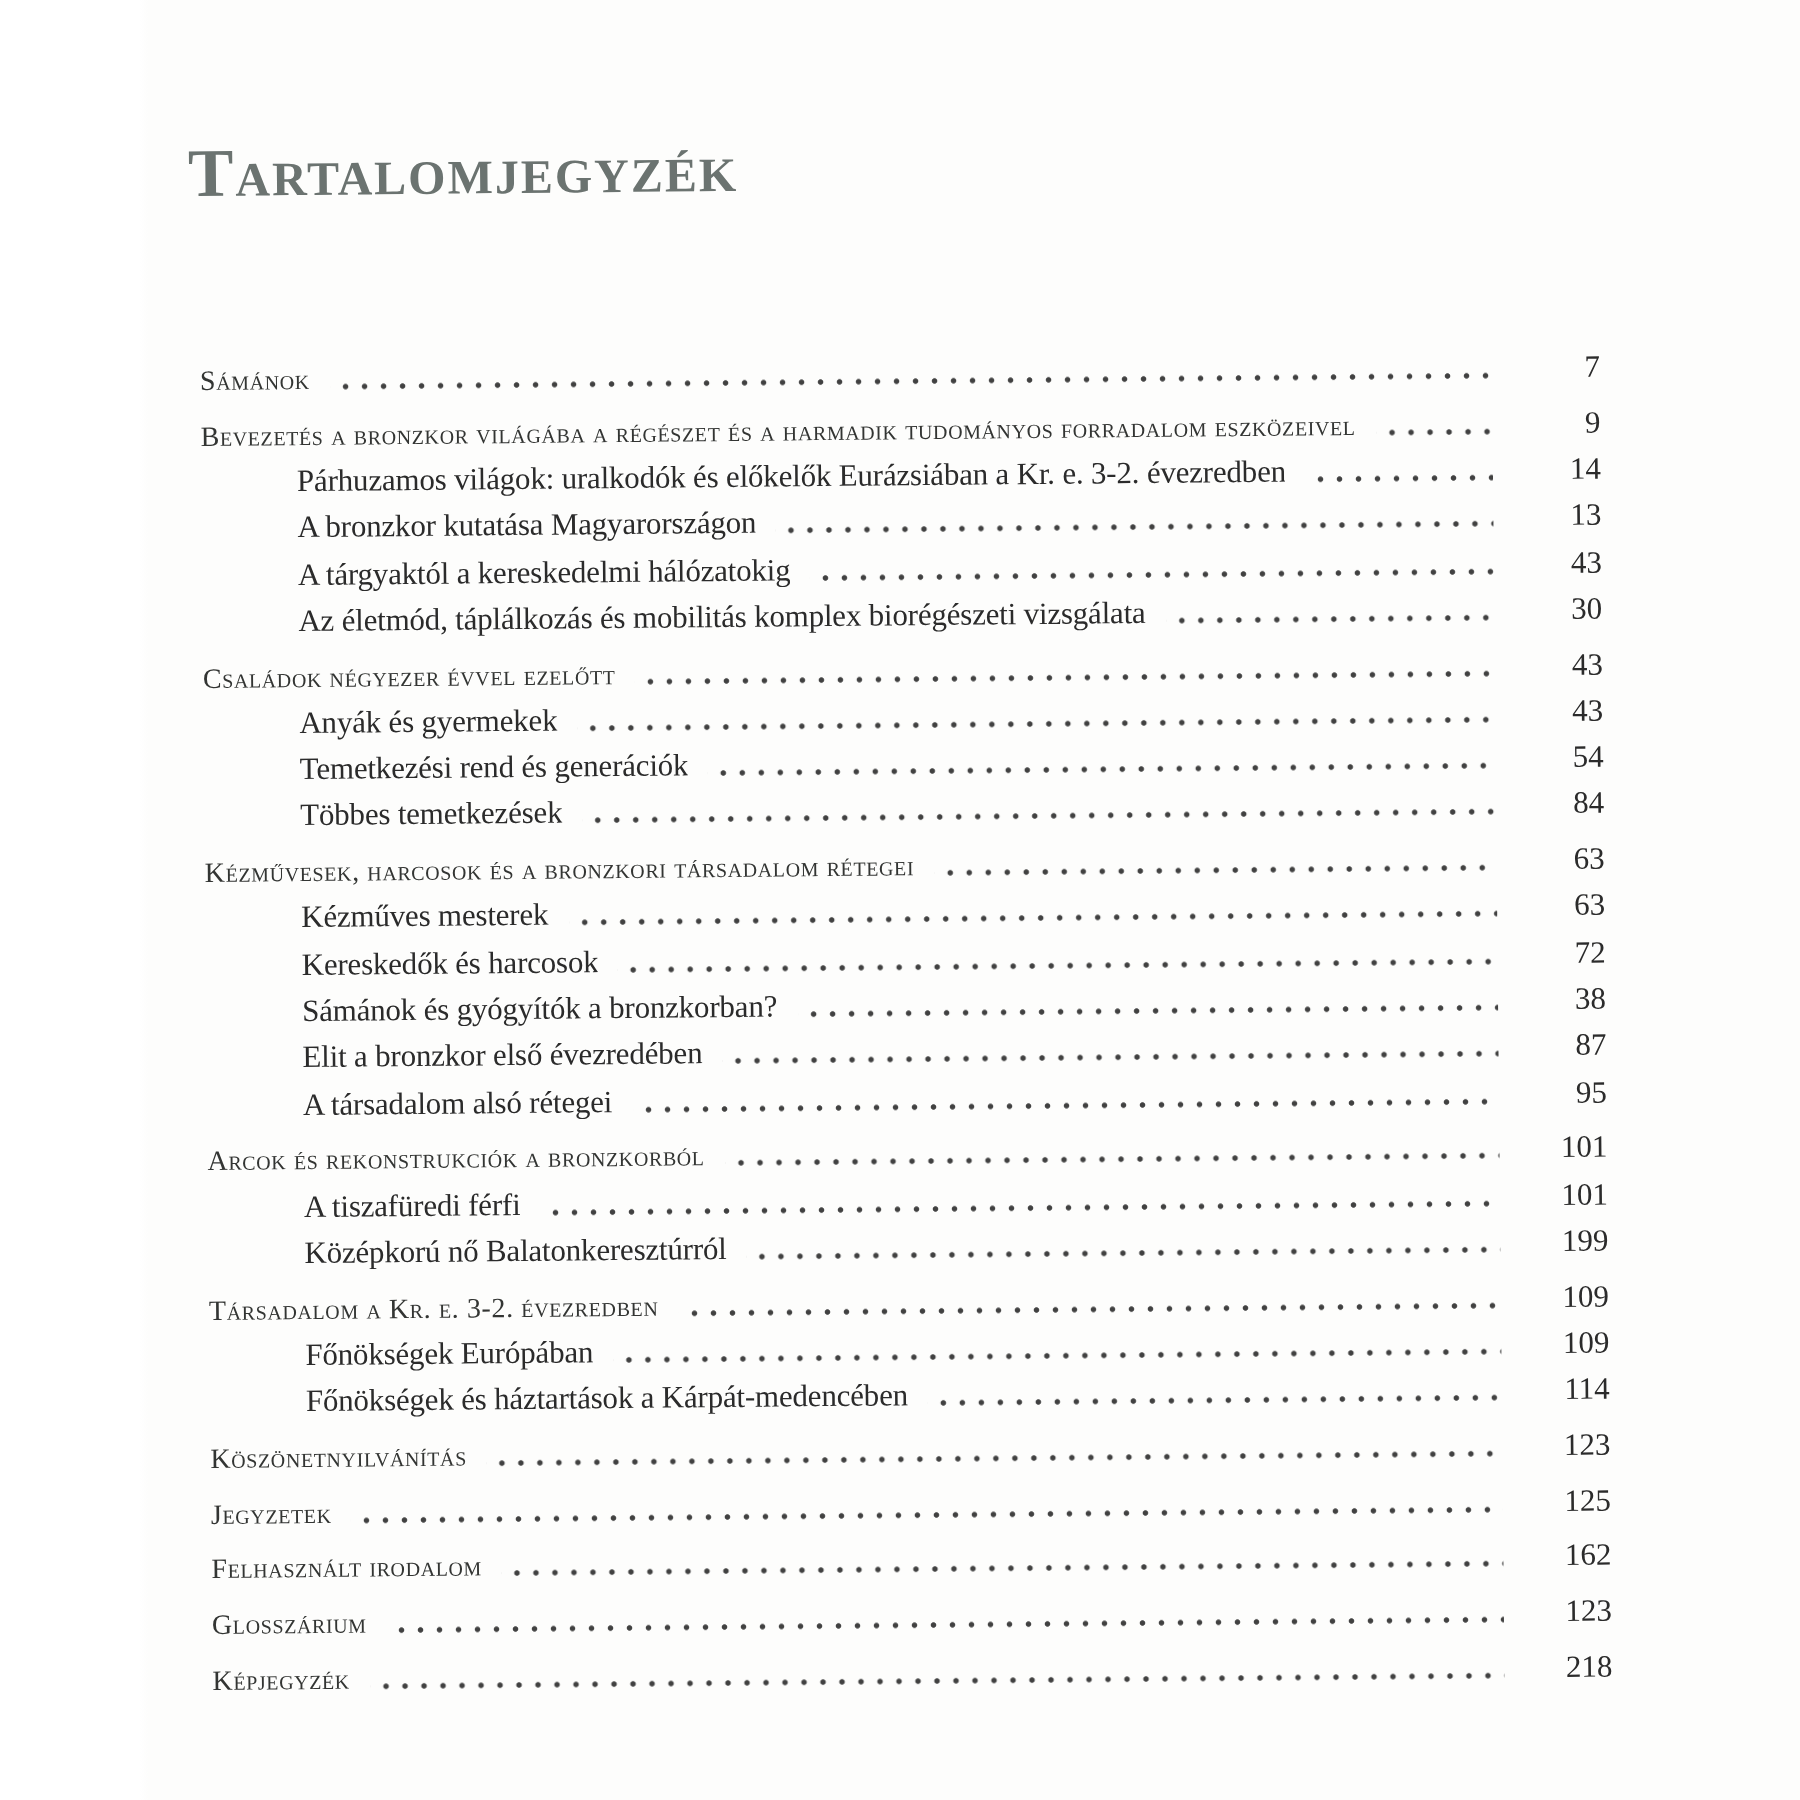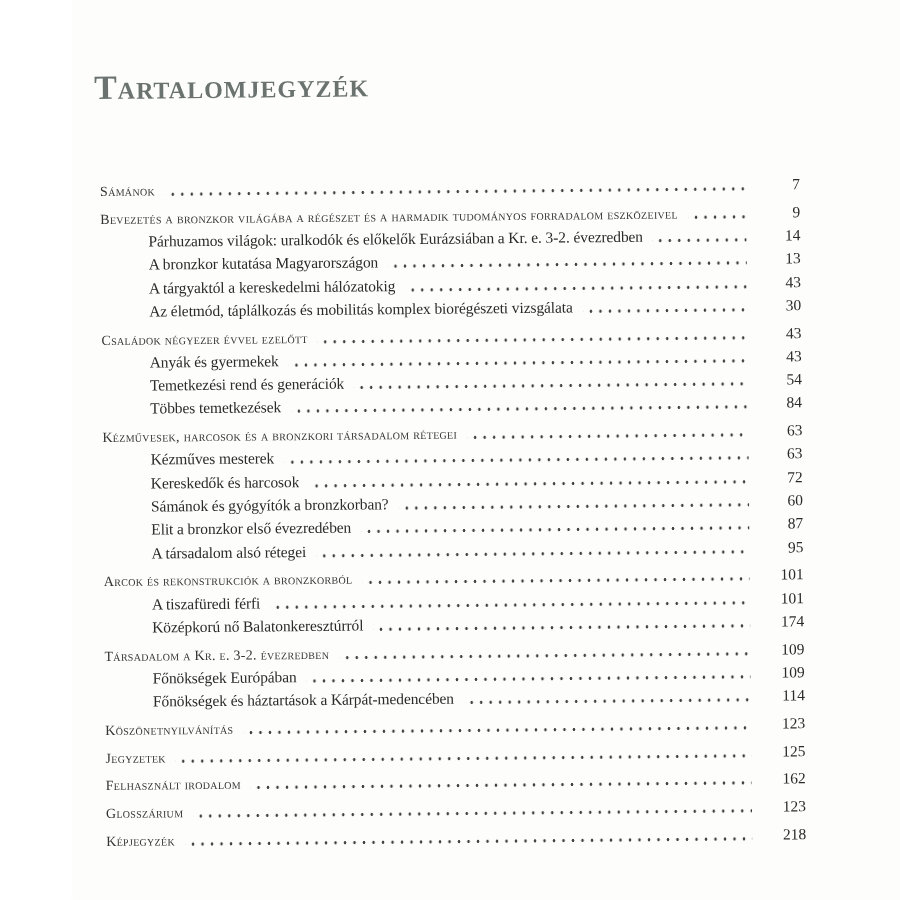--- a/index.html
+++ b/index.html
@@ -153,21 +153,21 @@
           <span class="pagenum">63</span>
         </div>
         <div class="row lvl1">
           <span class="label">Kereskedők és harcosok</span>
           <span class="dots"></span>
           <span class="pagenum">72</span>
         </div>
         <div class="row lvl1">
           <span class="label">Sámánok és gyógyítók a bronzkorban?</span>
           <span class="dots"></span>
-          <span class="pagenum">60</span>
+          <span class="pagenum">38</span>
         </div>
         <div class="row lvl1">
           <span class="label">Elit a bronzkor első évezredében</span>
           <span class="dots"></span>
           <span class="pagenum">87</span>
         </div>
         <div class="row lvl1">
           <span class="label">A társadalom alsó rétegei</span>
           <span class="dots"></span>
           <span class="pagenum">95</span>
@@ -178,21 +178,21 @@
           <span class="pagenum">101</span>
         </div>
         <div class="row lvl1">
           <span class="label">A tiszafüredi férfi</span>
           <span class="dots"></span>
           <span class="pagenum">101</span>
         </div>
         <div class="row lvl1">
           <span class="label">Középkorú nő Balatonkeresztúrról</span>
           <span class="dots"></span>
-          <span class="pagenum">174</span>
+          <span class="pagenum">199</span>
         </div>
         <div class="row lvl0">
           <span class="label">Társadalom a Kr. e. 3-2. évezredben</span>
           <span class="dots"></span>
           <span class="pagenum">109</span>
         </div>
         <div class="row lvl1">
           <span class="label">Főnökségek Európában</span>
           <span class="dots"></span>
           <span class="pagenum">109</span>

